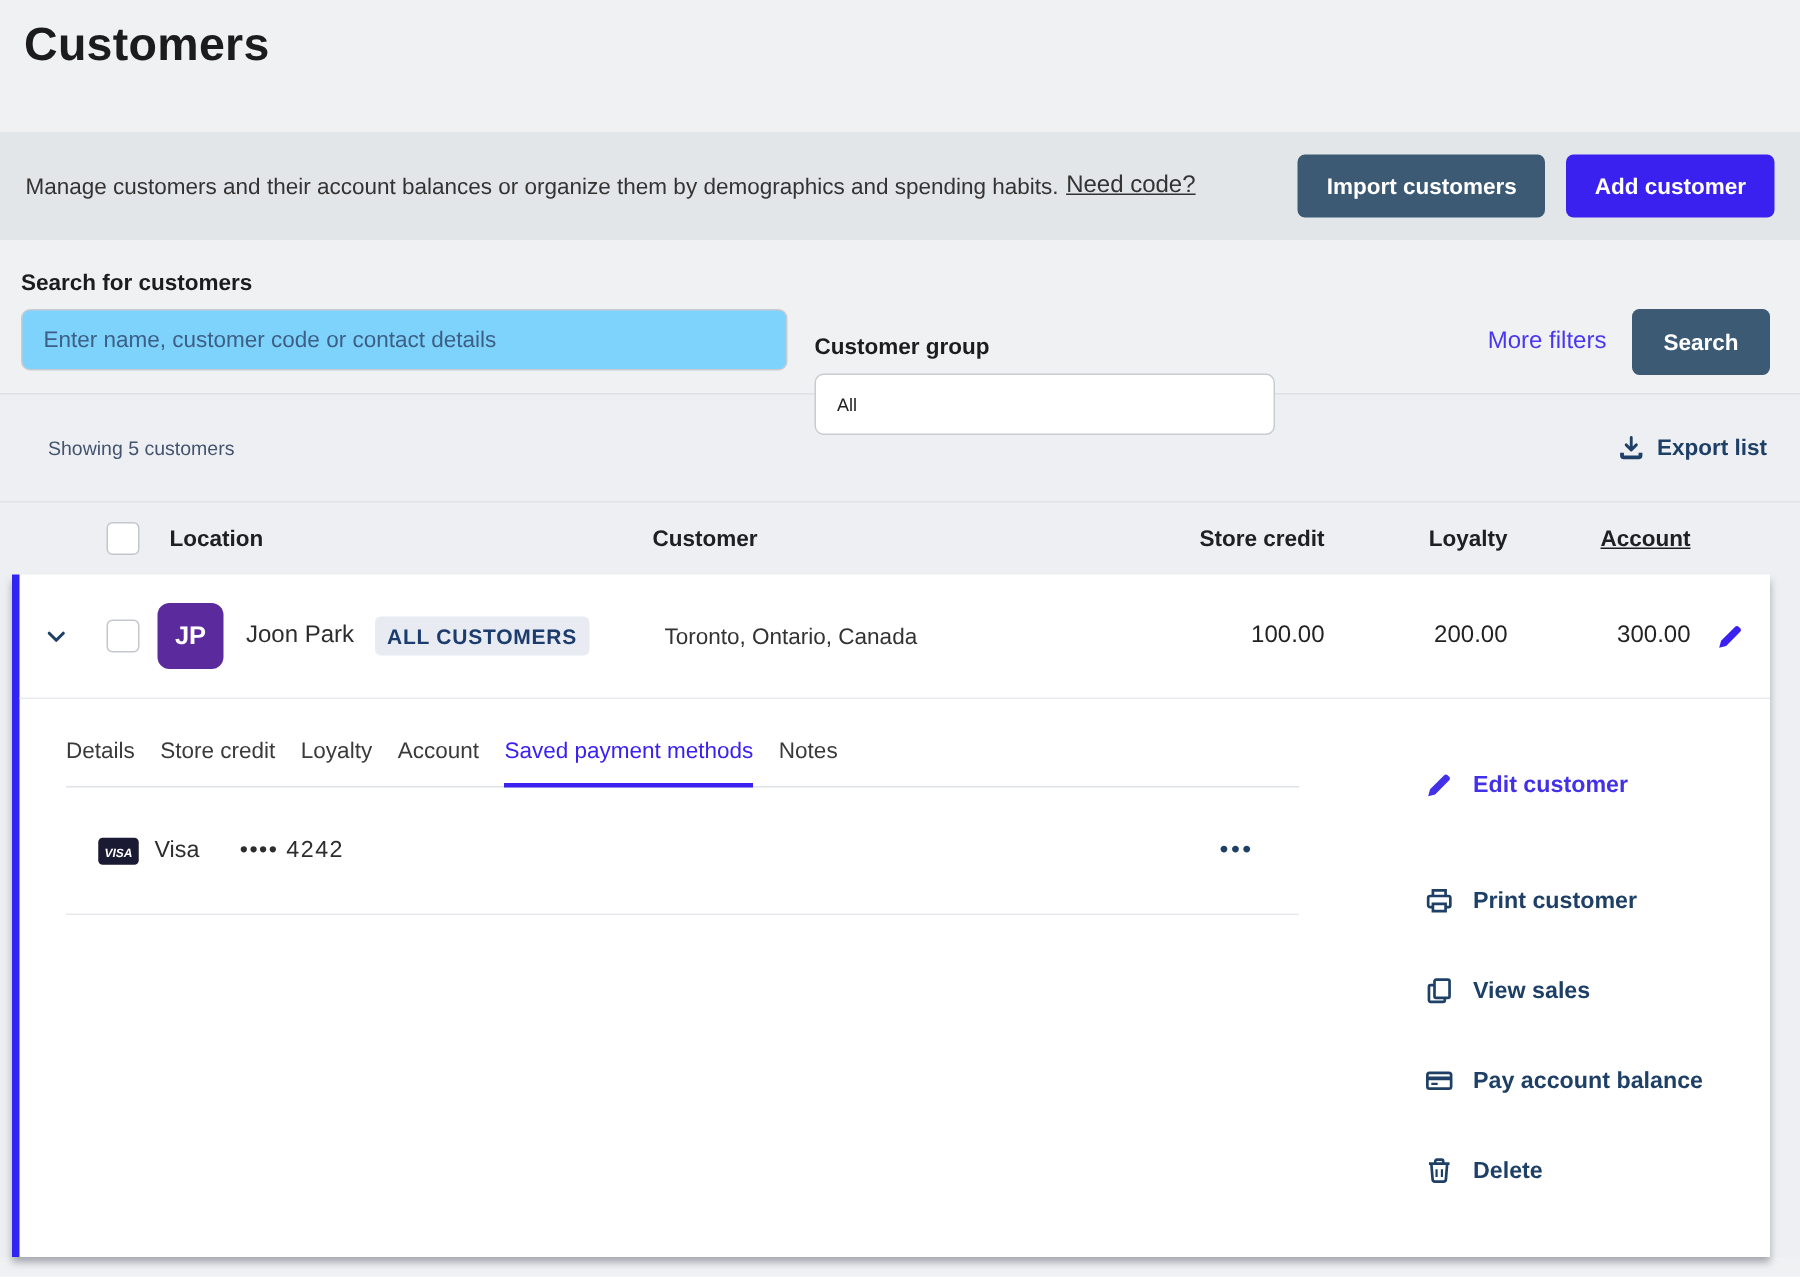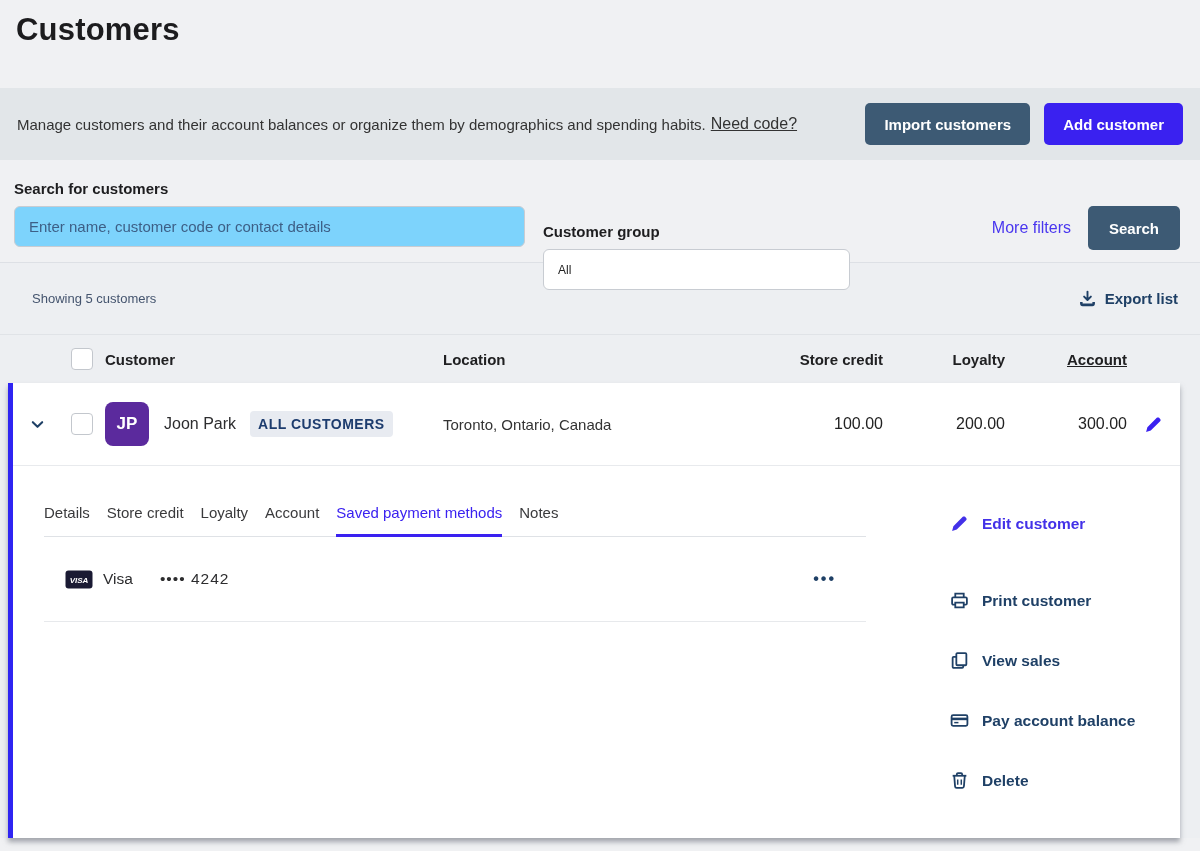--- a/index.html
+++ b/index.html
@@ -65,21 +65,21 @@
             display:flex; align-items:center; justify-content:center; font-weight:700; font-size:17px; }
   .cust-name { margin-left:15px; font-size:16px; color:#2d2d2f; }
   .badge { margin-left:14px; background:#e8ebf1; color:#1d3c6e; font-size:14px; font-weight:800;
            letter-spacing:.5px; padding:5px 8px; border-radius:4px; white-space:nowrap; }
   .loc-cell { font-size:15px; color:#333; padding-left:8px; }
   .money { font-size:16px; color:#222; }
   .edit-cell { display:flex; justify-content:center; cursor:pointer; }
 
   
   .detail { display:flex; padding:26px 0 0 31px; }
-  .detail-left { width:822px;margin-top:12px; }
+  .detail-left { width:822px; }
   .tabs { display:flex; gap:17px; border-bottom:1px solid #dfe2e6; }
   .tab { font-size:15px; color:#3a3a3c; padding-bottom:13px; cursor:pointer; border-bottom:3px solid transparent; margin-bottom:-1px; }
   .tab.active { color:#3a21f0; border-bottom-color:#3a21f0; }
   .payment-row { height:85px; display:flex; align-items:center; border-bottom:1px solid #e7e9ec;
                  padding:0 30px 0 21px; }
   .brand { margin-left:10px; font-size:15.5px; color:#2d2d2f; }
   .masked { margin-left:27px; font-size:15.5px; color:#2d2d2f; letter-spacing:1px; }
   .card-menu { margin-left:auto; color:#1f4066; font-weight:900; font-size:16px; letter-spacing:2px; cursor:pointer; }
 
   .detail-right { margin-left:84px; padding-top:22px; }
@@ -134,22 +134,22 @@
               <path d="M2.2 11.2v1.6c0 .7.5 1.2 1.2 1.2h9.2c.7 0 1.2-.5 1.2-1.2v-1.6" stroke="#1f4066" stroke-width="2.4" fill="none"></path>
             </svg>
         </span>
         <span>Export list</span>
       </span>
     </div>
 
     <div class="table-header grid-cols">
       <span></span>
       <input type="checkbox" class="checkbox" style="">
+      <span class="th" style="padding-left:8px;">Location</span>
       <span class="th">Customer</span>
-      <span class="th" style="padding-left:8px;">Location</span>
       <span class="th cell-right">Store credit</span>
       <span class="th cell-right">Loyalty</span>
       <span class="th cell-right th-account">Account</span>
       <span></span>
     </div>
 
     <div class="panel">
 
       <div class="row-summary grid-cols">
         <span class="chevron-cell">

